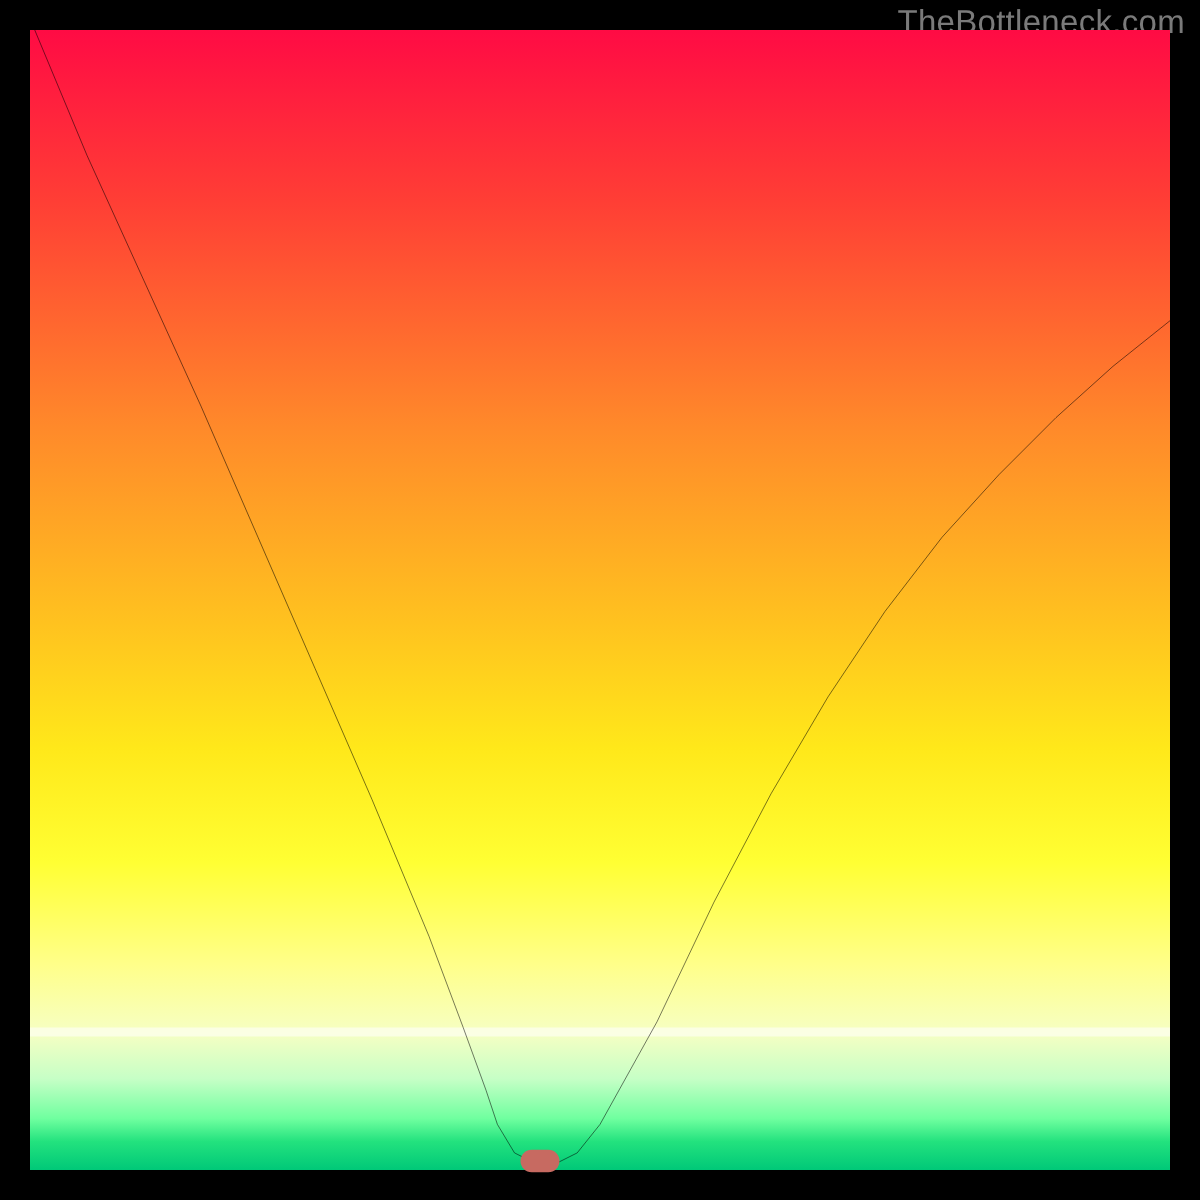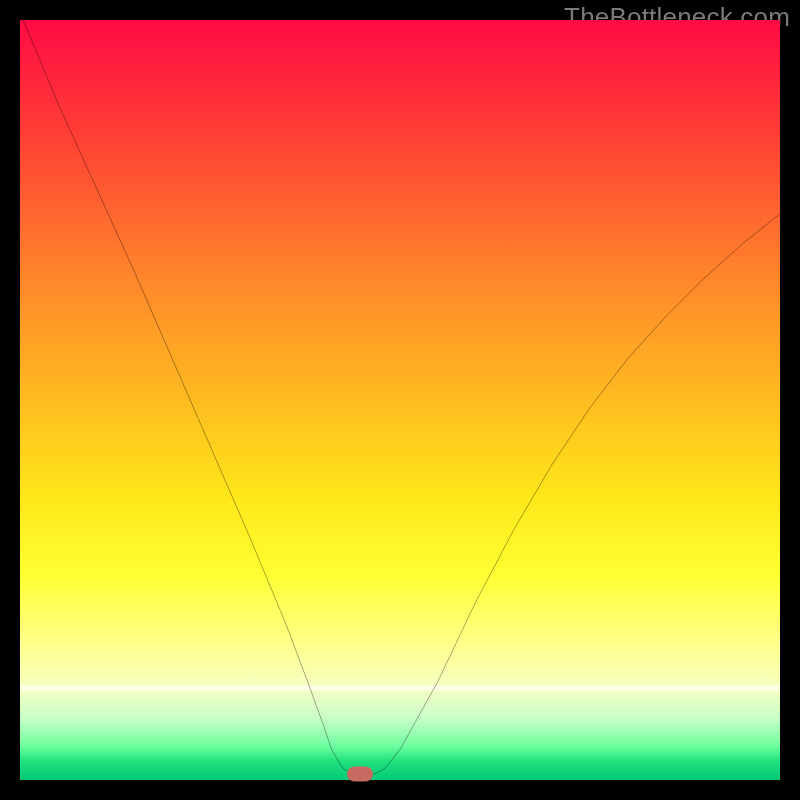--- a/index.html
+++ b/index.html
@@ -44,21 +44,21 @@
     right: 0;
     height: 6px;
     background: rgba(255,255,255,0.55);
     top: 87.5%;
   }
   .watermark {
     position: absolute;
     top: 2px;
     right: 10px;
     color: #7a7a7a;
-    font-size: 26px;
+    font-size: 22px;
     font-weight: 500;
     letter-spacing: 0.2px;
     user-select: none;
   }
   svg.curve {
     position: absolute;
     inset: 0;
     width: 100%;
     height: 100%;
     overflow: visible;

